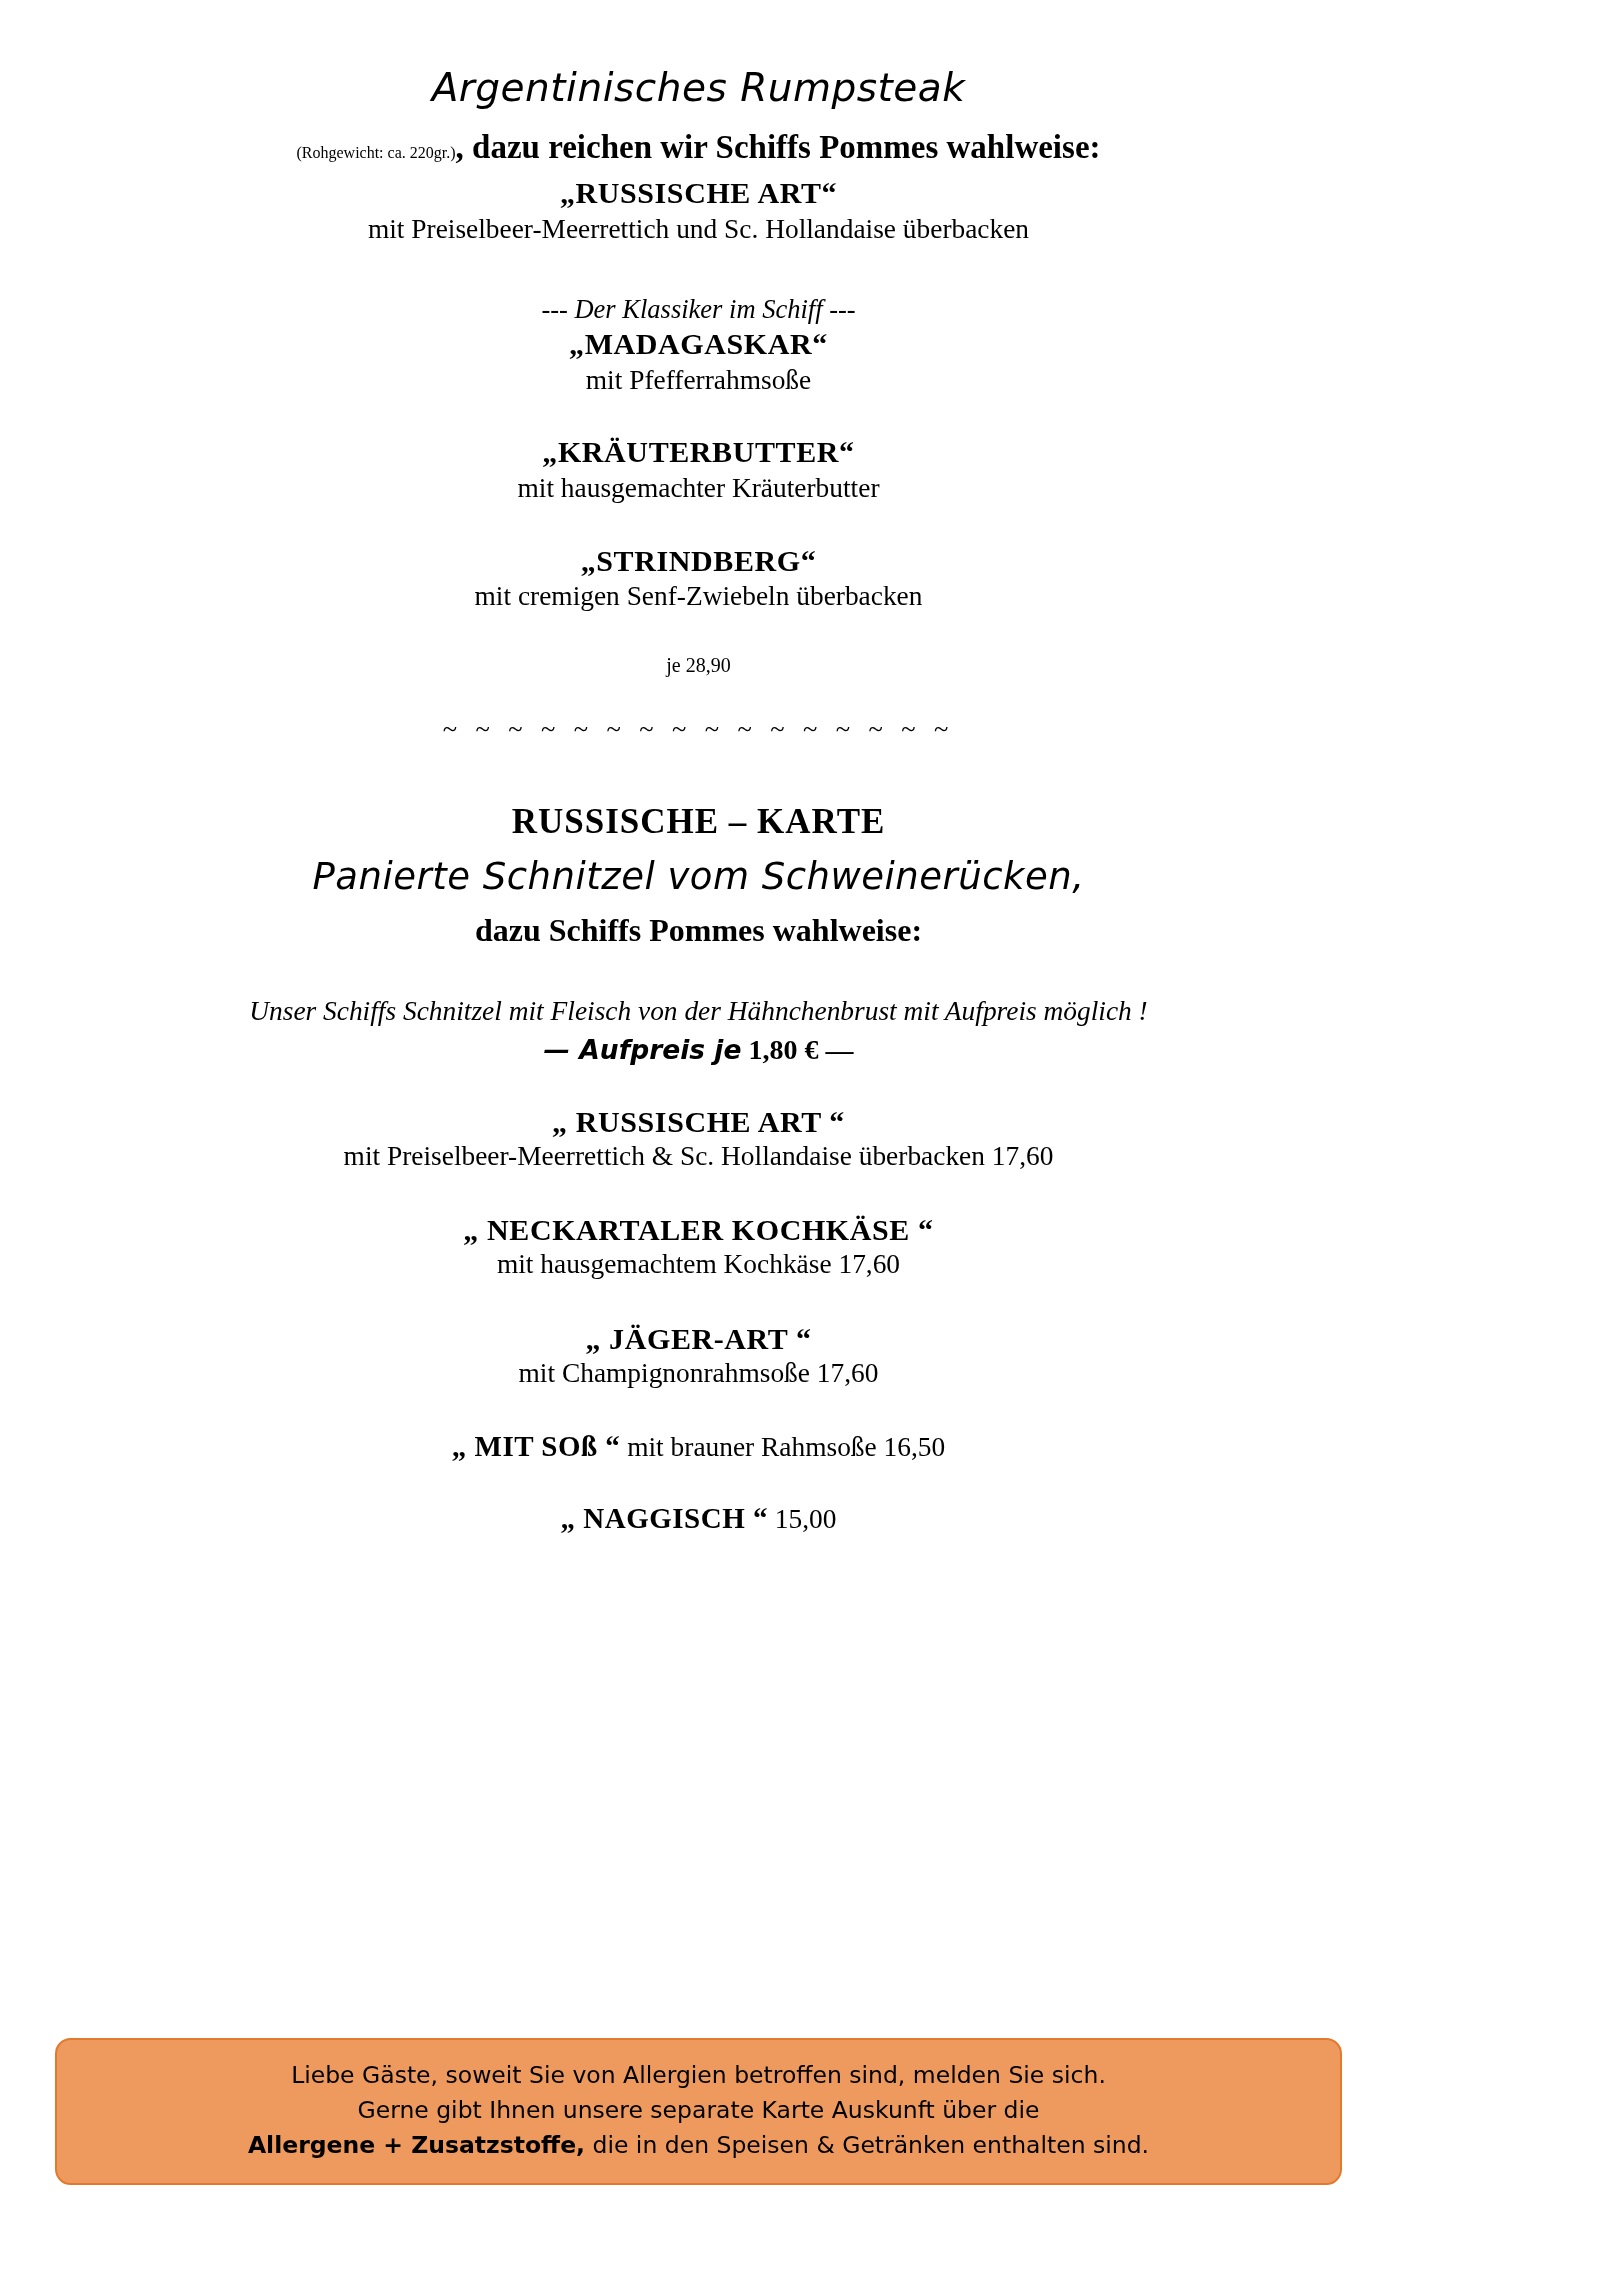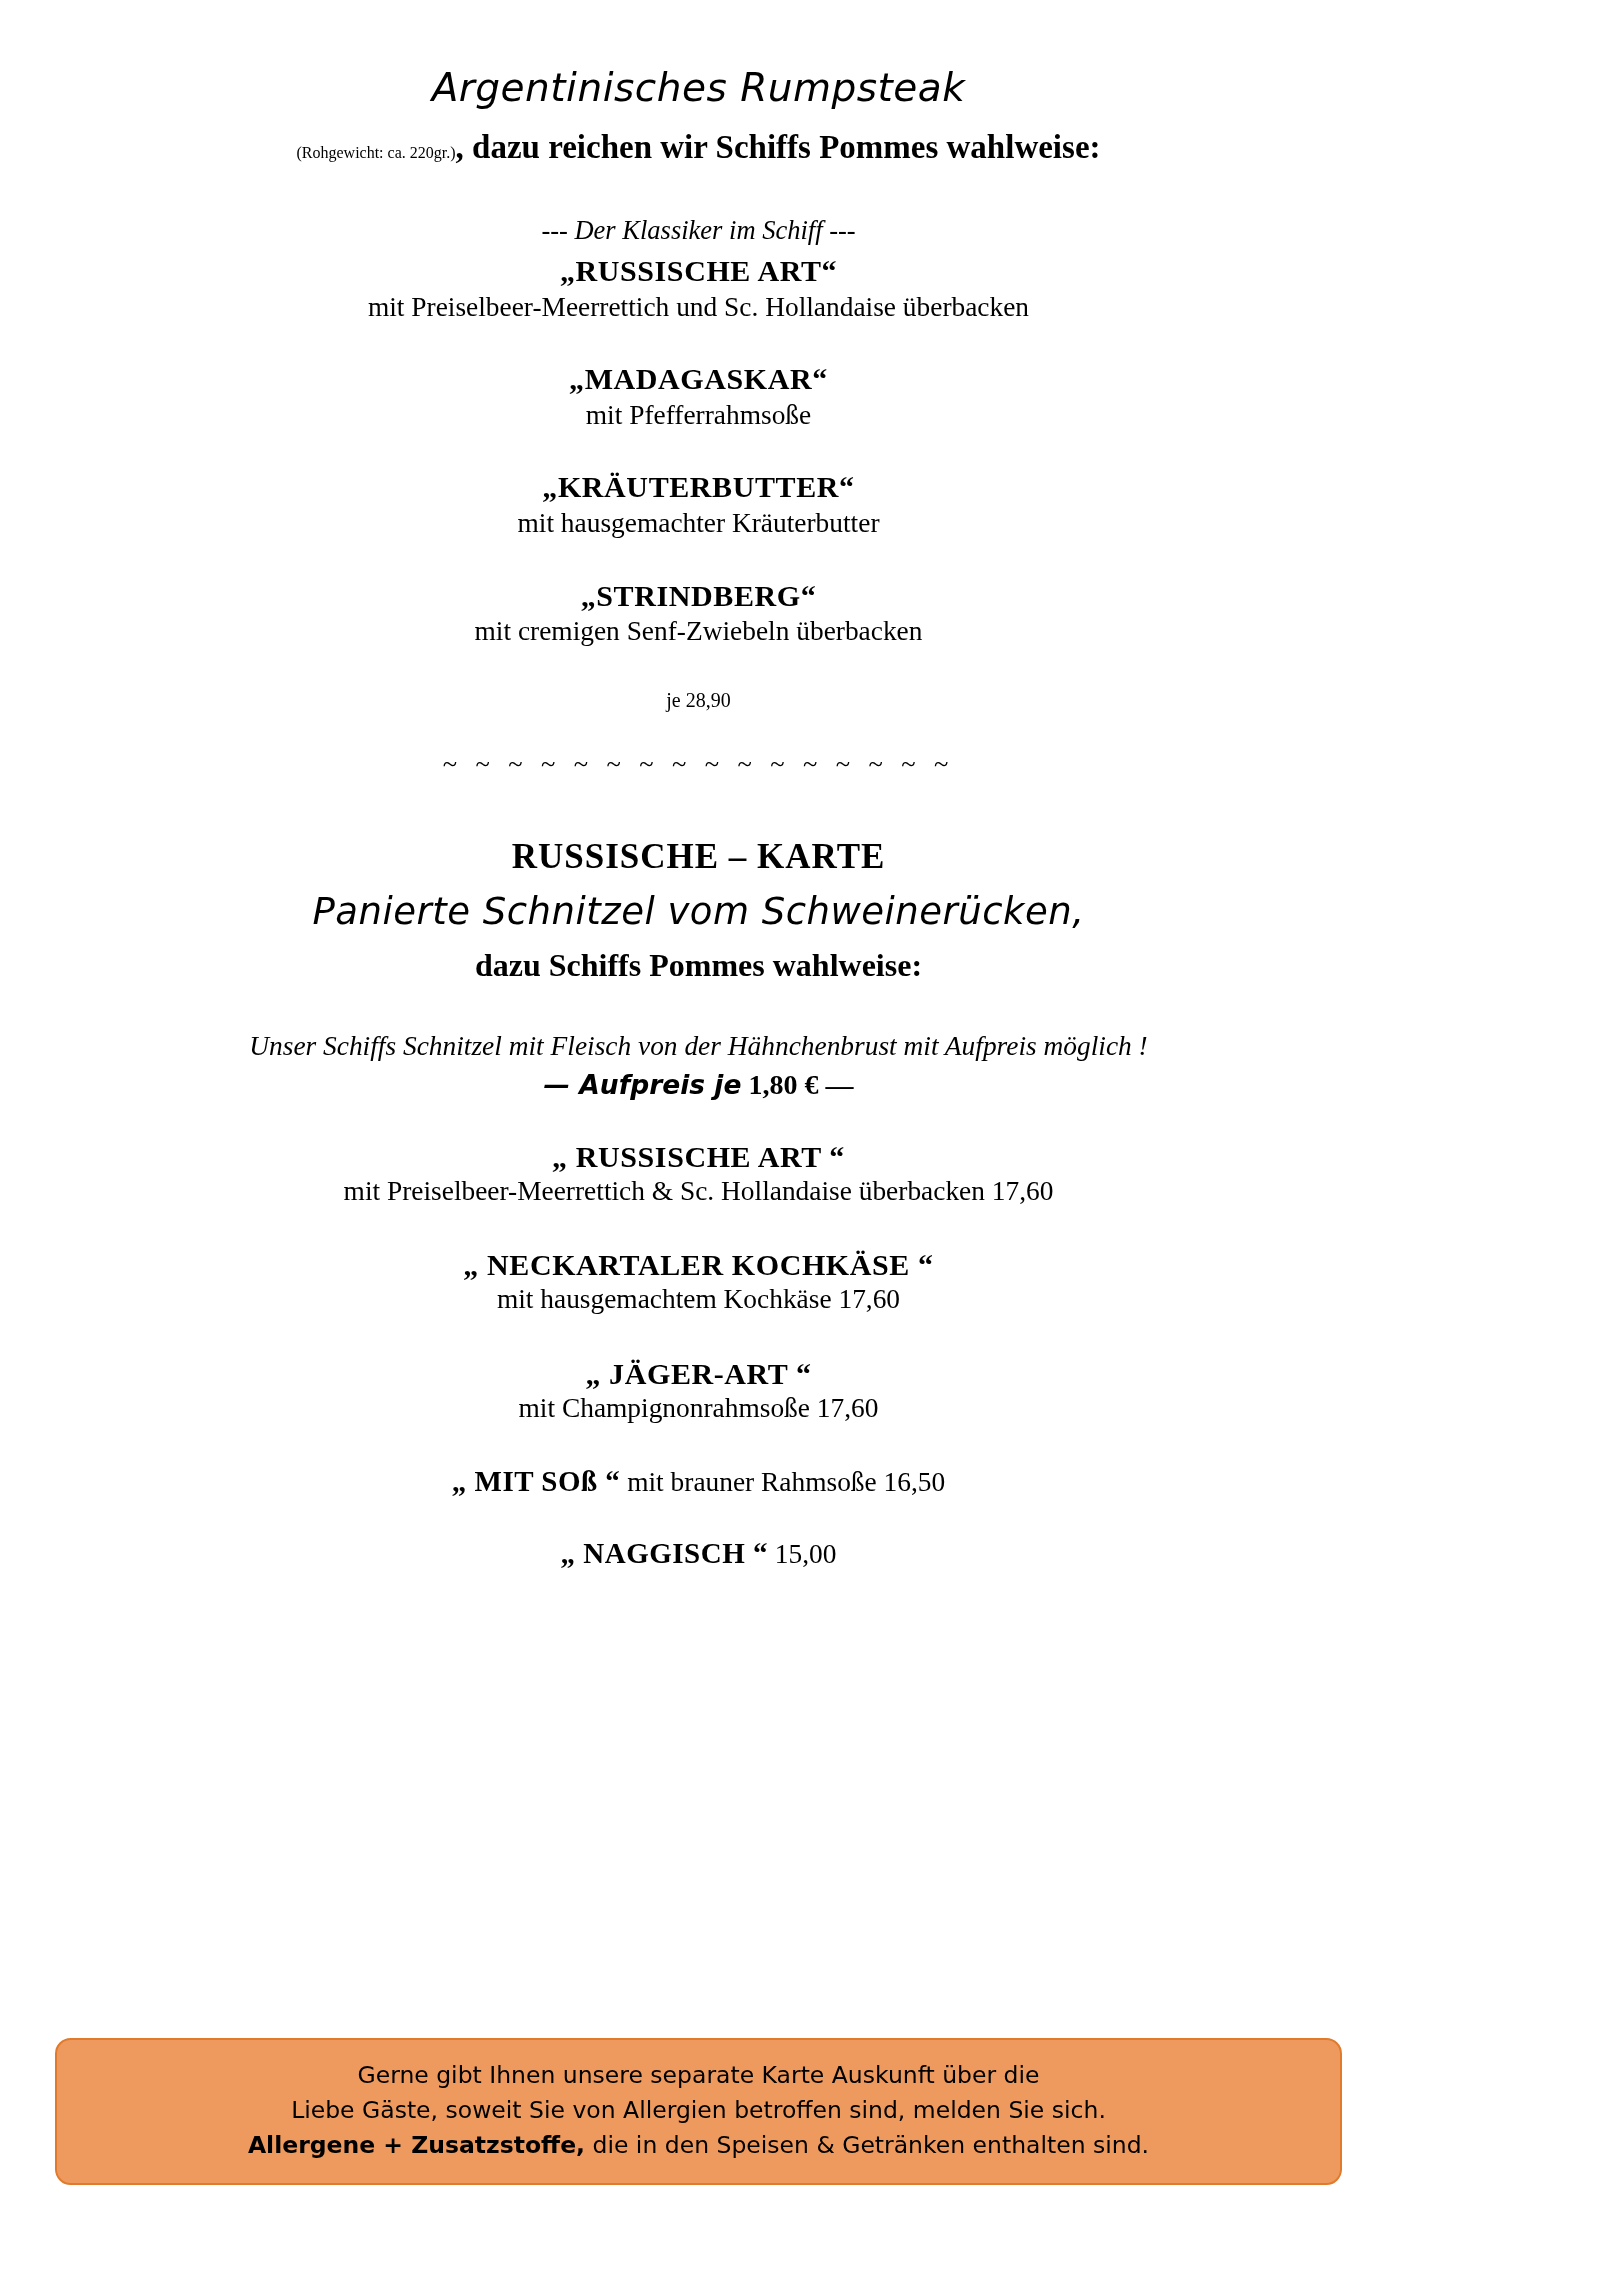--- a/index.html
+++ b/index.html
@@ -159,26 +159,26 @@
 <body>
 
 <div class="page">
 
   <div class="center title-steak script">Argentinisches Rumpsteak</div>
 
   <div class="center subline">
     <span class="small">(Rohgewicht: ca. 220gr.)</span><span>, dazu reichen wir Schiffs Pommes wahlweise:</span>
   </div>
 
-  <div class="center classic-note">--- Der Klassiker im Schiff ---</div>
-
   <div class="center variant" style="margin-top:5.9px;">
     <div class="variant-name">„RUSSISCHE ART“</div>
     <div class="variant-desc">mit Preiselbeer-Meerrettich und Sc. Hollandaise überbacken</div>
   </div>
+
+  <div class="center classic-note">--- Der Klassiker im Schiff ---</div>
 
   <div class="center variant">
     <div class="variant-name">„MADAGASKAR“</div>
     <div class="variant-desc">mit Pfefferrahmsoße</div>
   </div>
 
   <div class="center variant">
     <div class="variant-name">„KRÄUTERBUTTER“</div>
     <div class="variant-desc">mit hausgemachter Kräuterbutter</div>
   </div>
@@ -221,21 +221,21 @@
     <span class="nm">„ MIT SOß “</span>
     <span>mit brauner Rahmsoße 16,50</span>
   </div>
 
   <div class="center inline-item">
     <span class="nm">„ NAGGISCH “</span>
     <span>15,00</span>
   </div>
 
   <div class="allergy-box">
+    <div>Liebe Gäste, soweit Sie von Allergien betroffen sind, melden Sie sich.</div>
     <div>Gerne gibt Ihnen unsere separate Karte Auskunft über die</div>
-    <div>Liebe Gäste, soweit Sie von Allergien betroffen sind, melden Sie sich.</div>
     <div>
       <b>Allergene + Zusatzstoffe,</b><span> die in den Speisen &amp; Getränken enthalten sind.</span>
     </div>
   </div>
 
 </div>
 
 
 </body></html>

